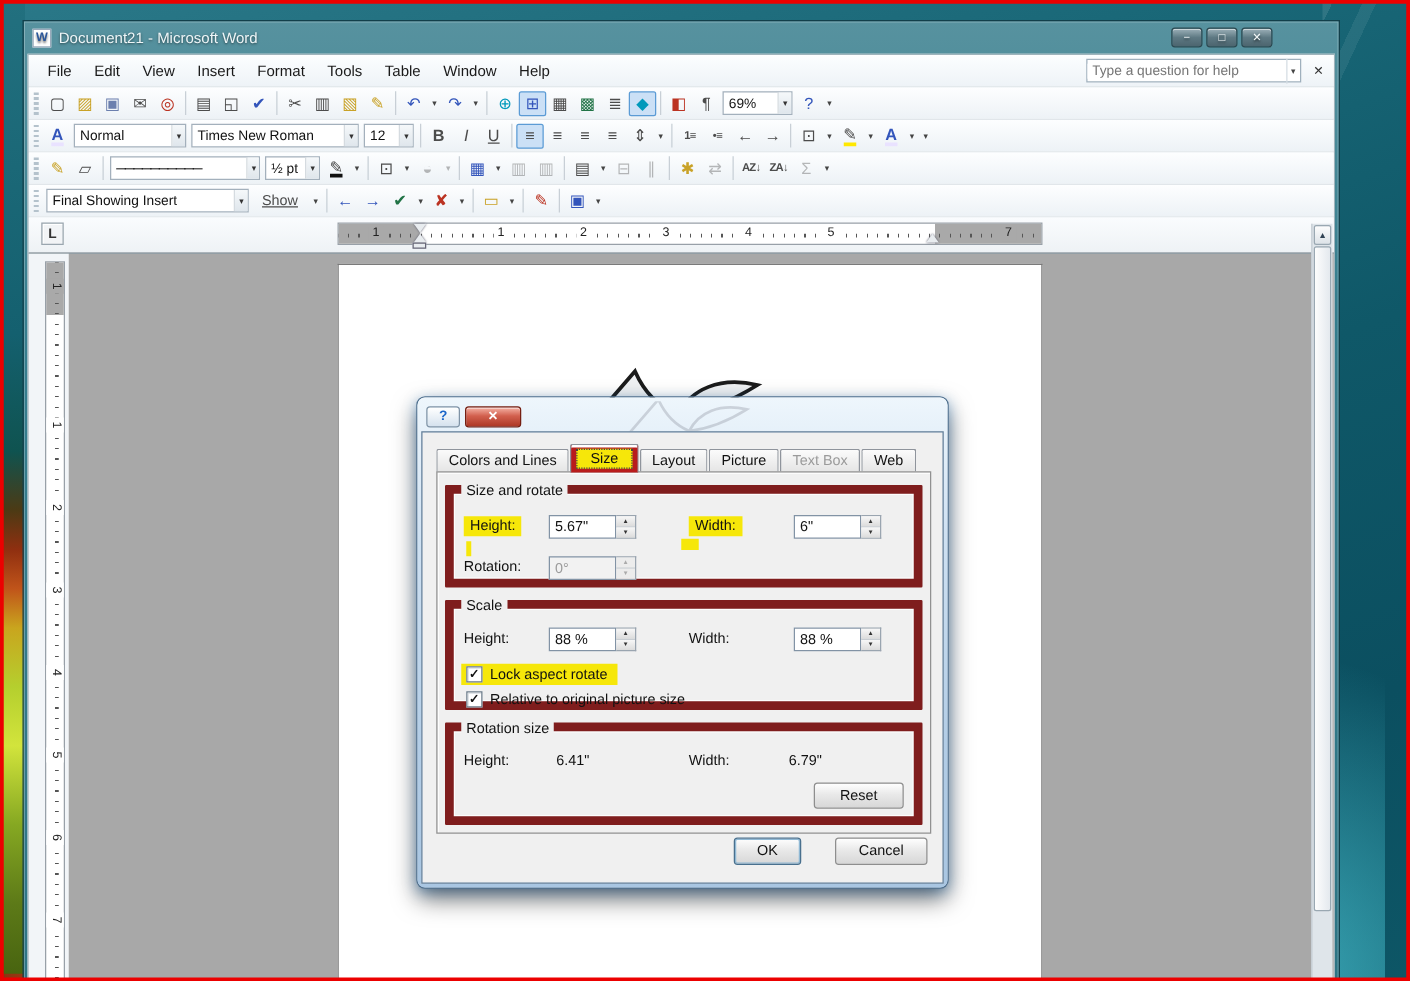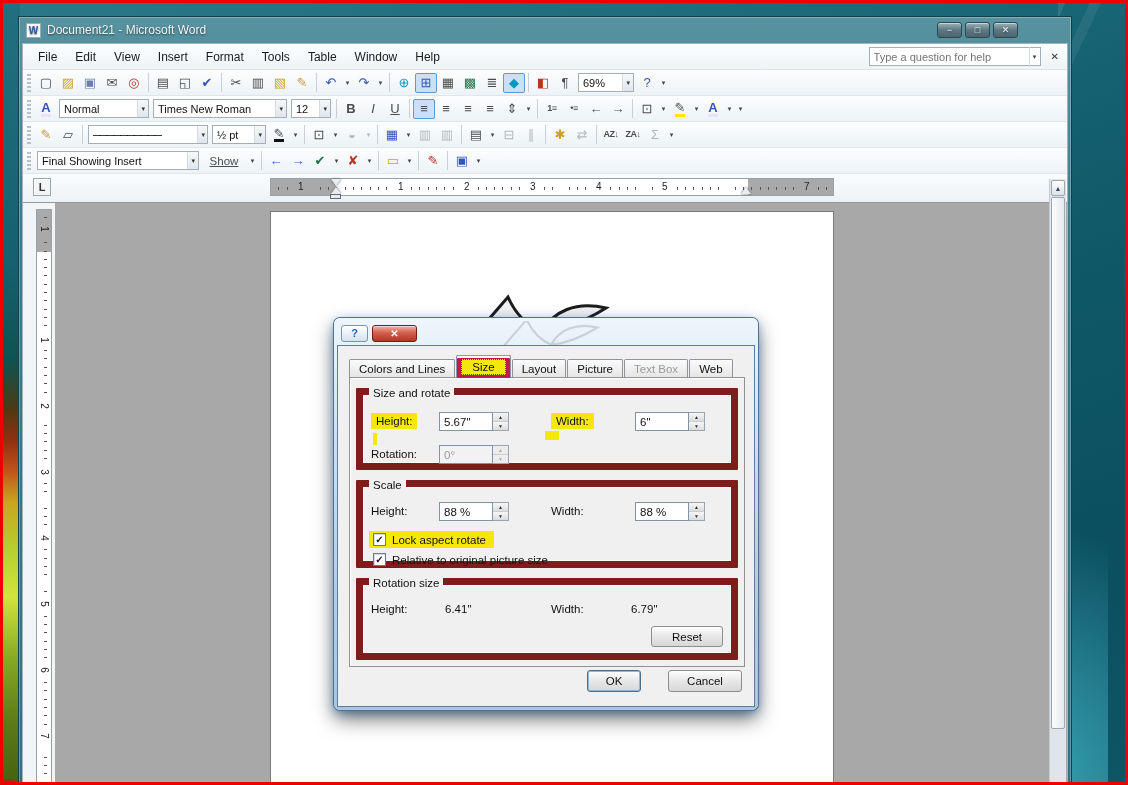--- a/index.html
+++ b/index.html
@@ -112,21 +112,21 @@
     border:1px solid #7f93a6; color:#1b66c9; font-weight:bold; font-size:11px; display:grid; place-items:center; }
   .dlg-close { width:45px; height:17px; border-radius:3px; background:linear-gradient(#f5b3a6,#d2604e 45%,#ad3826);
     border:1px solid #751f12; color:#fff; font-size:10px; font-weight:bold; display:grid; place-items:center;
     margin-left:4px; box-shadow:inset 0 1px 0 rgba(255,255,255,.55); }
   .dlg-body { position:absolute; left:3px; right:3px; top:27px; bottom:3px; background:#f0f0f0; border:1px solid #5e7c99; }
 
   .tabs { position:absolute; left:11px; top:9px; display:flex; align-items:flex-end; height:23px; }
   .tab { height:19px; padding:0 9px; border:1px solid #8f949c; border-bottom:0; border-radius:2px 2px 0 0;
     background:linear-gradient(#fbfbfb,#e4e4e4); display:flex; align-items:center; margin-right:1px; color:#111; }
   .tab.dis { color:#9b9b9b; }
-  .tab.sel { height:23px; background:#be185d; position:relative; z-index:3; box-shadow:inset 0 2px 0 #fff; padding:0 4px; }
+  .tab.sel { height:23px; background:#b91c1c; position:relative; z-index:3; box-shadow:inset 0 2px 0 #fff; padding:0 4px; }
   .tab.sel .hl { background:#f6e70a; border:1px dotted #444; padding:1px 10px; }
   .page-box { position:absolute; left:11px; top:31px; width:396px; height:290px; border:1px solid #919191;
     background:#f0f0f0; box-shadow:inset 1px 1px 0 #fff; z-index:1; }
 
   .fs { position:absolute; left:6px; right:6px; border:7px solid #7f1d1d; border-radius:1px;
     box-shadow:inset 0 0 0 1px #fdfdfd; }
   .fs-legend { position:absolute; top:-8px; left:6px; background:#f0f0f0; padding:0 4px; font-size:11.5px; }
   .frow-label { position:absolute; font-size:11.5px; }
   .frow-label.ylw { background:#f6e70a; padding:2px 5px; }
   .smudge { position:absolute; width:4px; height:12px; background:#f6e70a; }
@@ -352,21 +352,21 @@
             <span class="g c-yellow">✎</span>
           </span>
         <span class="tbtn">
             <span class="g">▱</span>
           </span>
         <span class="sep"></span>
         <span class="combo" style="width:120px;letter-spacing:-1px;color:#000">
           <span>──────────</span>
           <span class="arrow">▾</span>
         </span>
-        <span class="combo" style="width:54px">
+        <span class="combo" style="width:44px">
           <span>½ pt</span>
           <span class="arrow">▾</span>
         </span>
         <span class="tbtn">
             <span class="g" style="border-bottom:3px solid #111;line-height:11px">✎</span>
           </span>
         <span class="dd">▾</span>
         <span class="sep"></span>
         <span class="tbtn">
             <span class="g">⊡</span>

